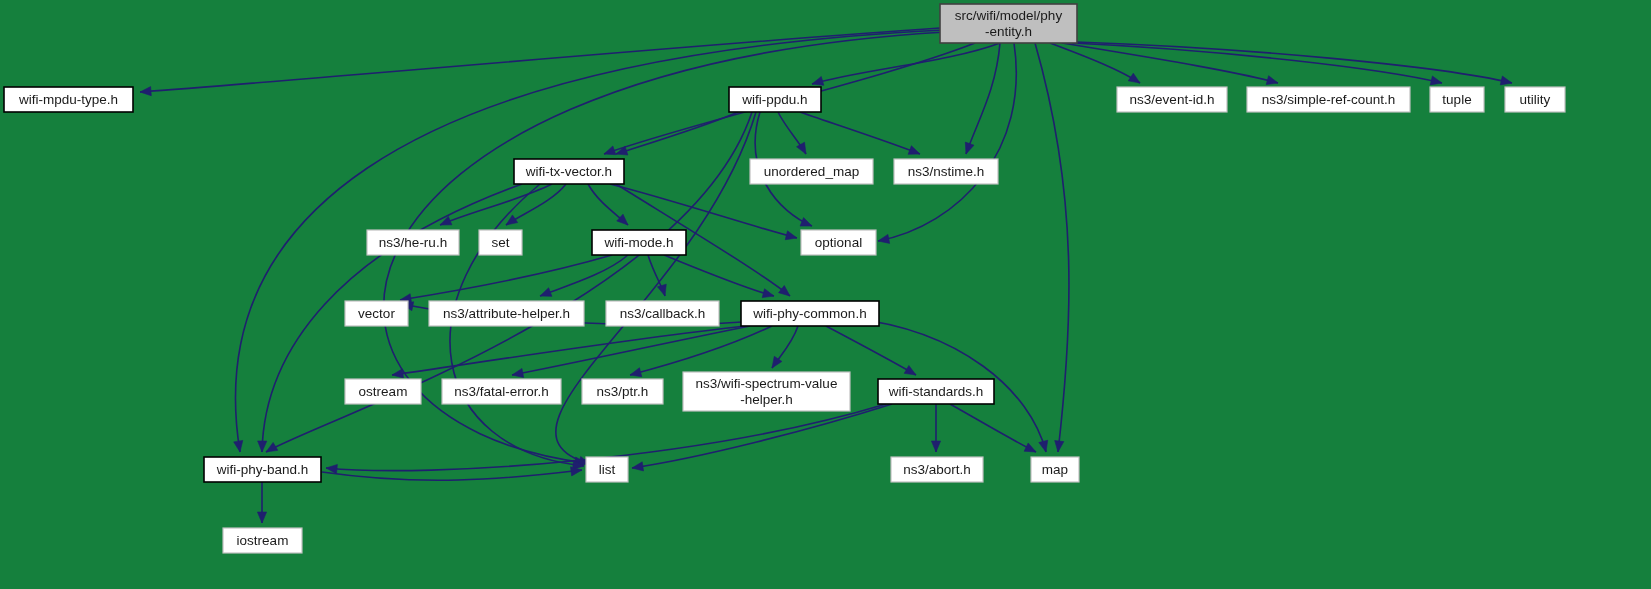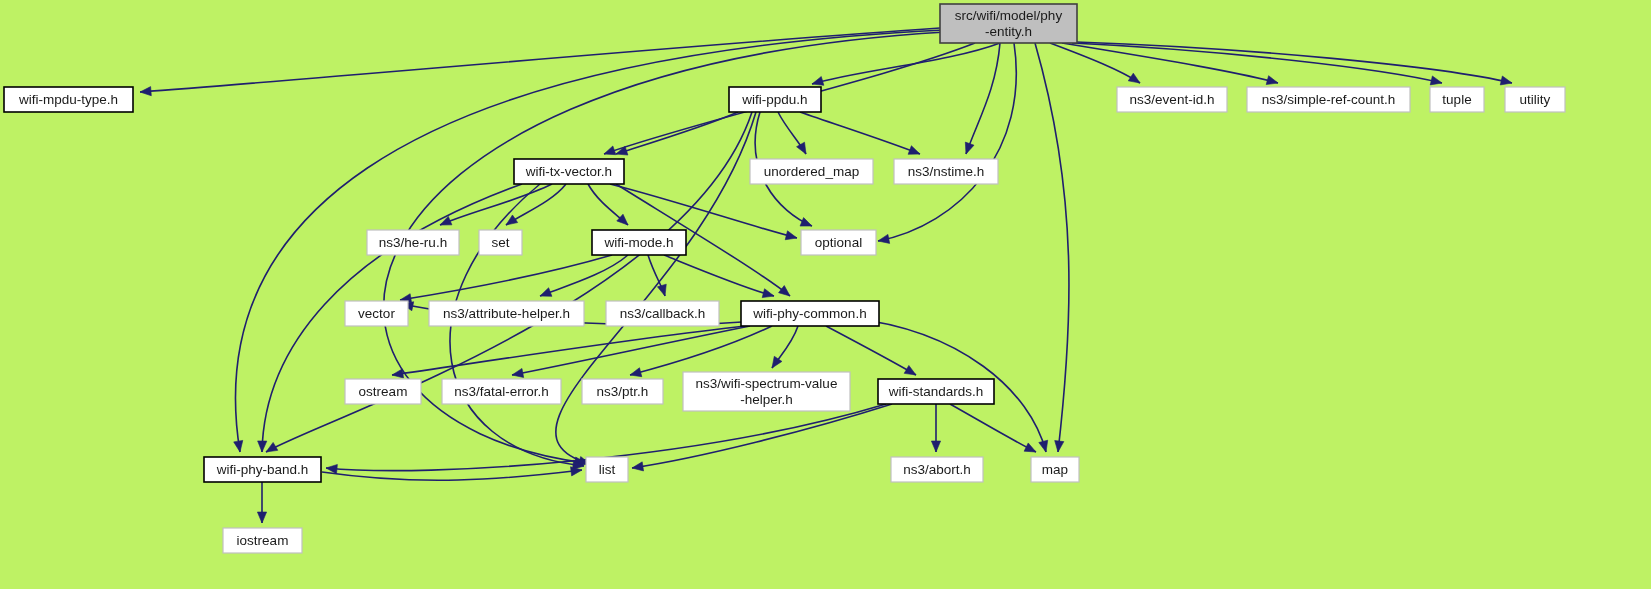--- a/index.html
+++ b/index.html
@@ -4,21 +4,21 @@
 <style>
   html, body {
     margin: 0;
     padding: 0;
     background: #ffffff;
   }
   #graph-root {
     position: relative;
     width: 1651px;
     height: 589px;
-    background: #bef264;
+    background: #15803d;
     font-family: "Liberation Sans", "DejaVu Sans", sans-serif;
     overflow: hidden;
   }
   svg#graph-canvas {
     position: absolute;
     left: 0;
     top: 0;
     width: 1651px;
     height: 589px;
   }

